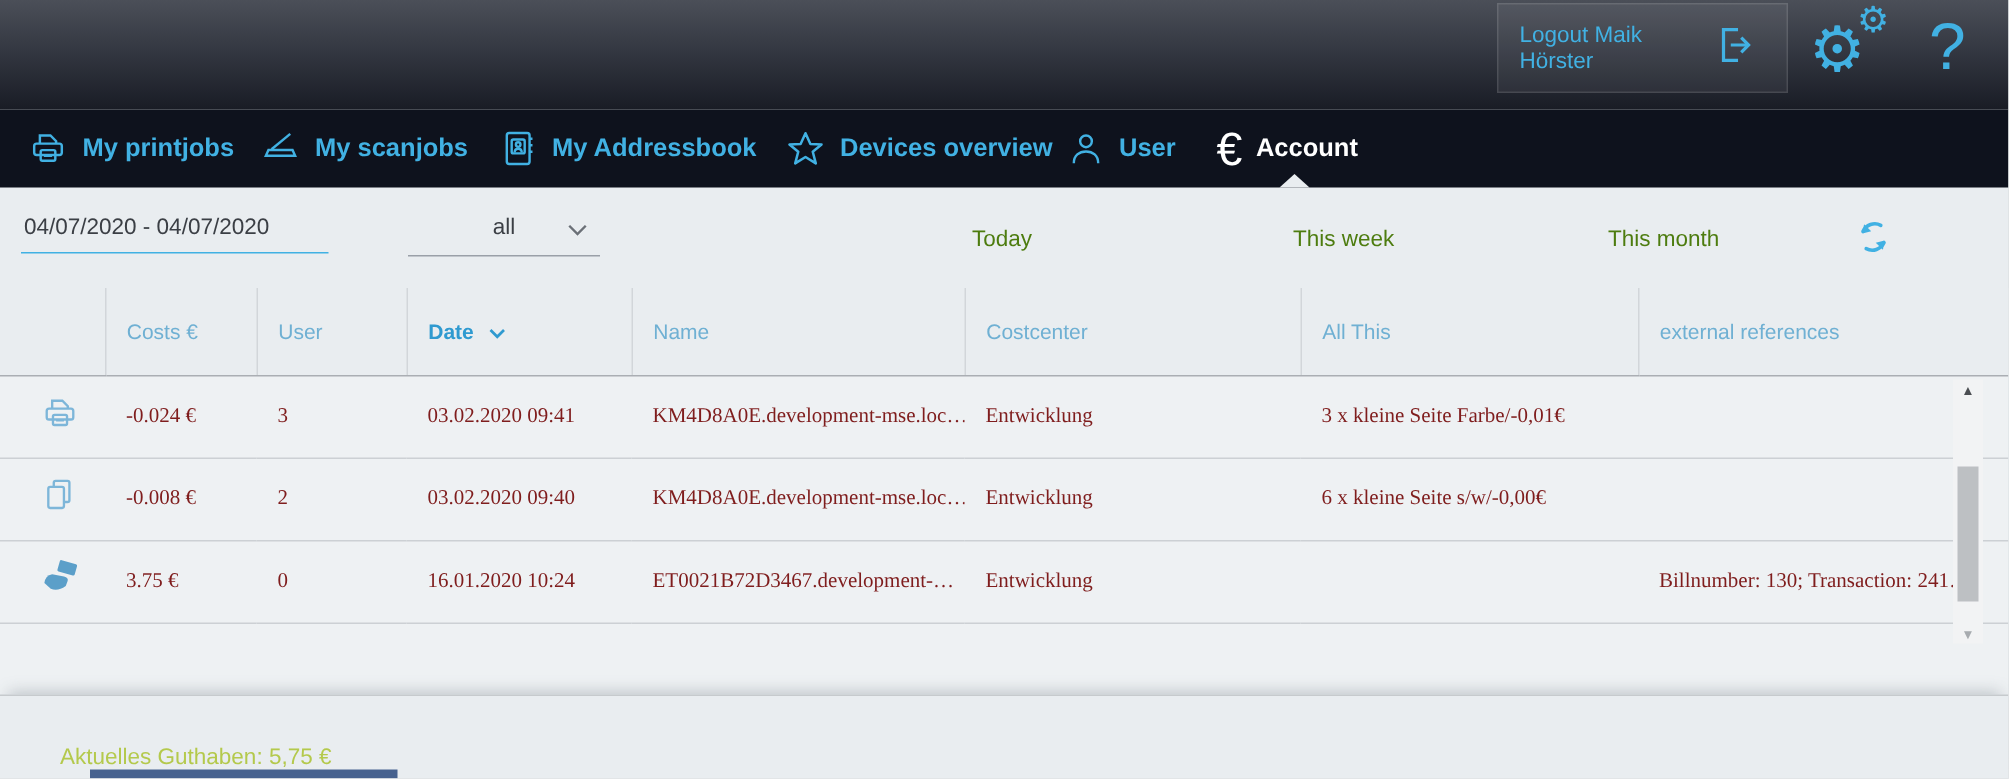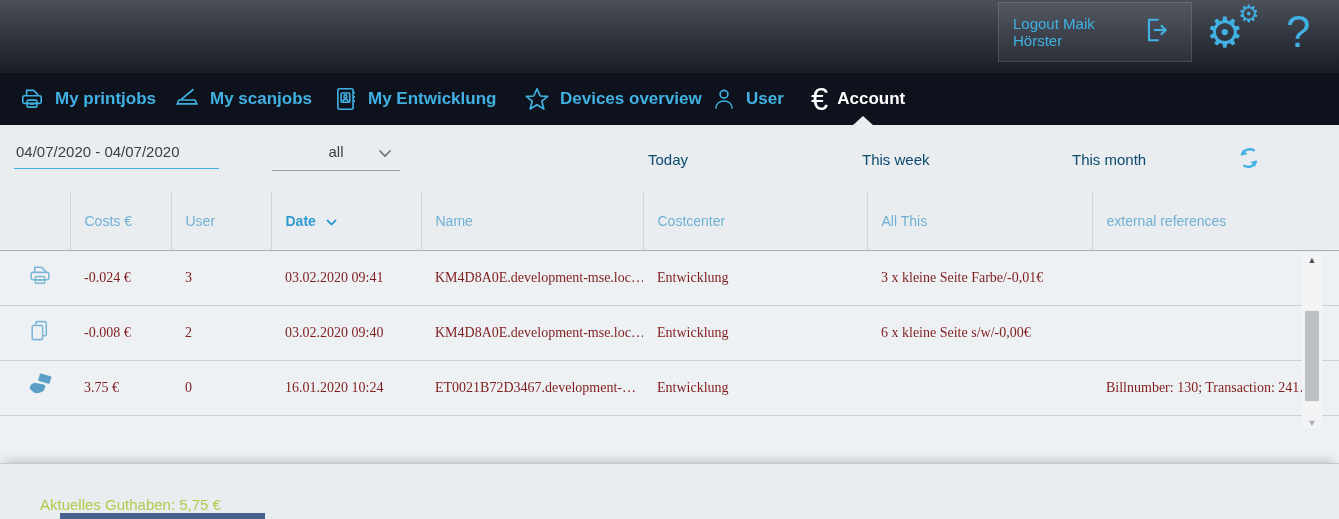--- a/index.html
+++ b/index.html
@@ -51,21 +51,21 @@
     font-family:"Liberation Sans",sans-serif; font-size:15px; color:#3b3f45;
     padding:0 0 8px 2px; outline:none;
   }
   #type-select {
     position:absolute; left:272px; top:18px; width:128px; height:28px;
     border-bottom:1px solid #9aa0a8; cursor:pointer;
     display:flex; align-items:flex-start; justify-content:center;
   }
   #type-select .sel-text { font-size:15px; color:#3b3f45; }
   #type-select svg { position:absolute; right:8px; top:6px; }
-  .quick-link { position:absolute; top:26px; font-size:15px; color:#0c4a6e; cursor:pointer; }
+  .quick-link { position:absolute; top:26px; font-size:15px; color:#4d7c0f; cursor:pointer; }
   #ql-today { left:648px; }
   #ql-week  { left:862px; }
   #ql-month { left:1072px; }
   #refresh-icon { position:absolute; left:1236px; top:20px; cursor:pointer; }
   
   #table-panel { position:absolute; left:0; top:192px; width:1339px; height:271px; background:#eef1f3; }
   table { width:1339px; border-collapse:collapse; table-layout:fixed; }
   thead th {
     height:58px; background:#e9edf0; text-align:left; vertical-align:middle;
     font-size:14px; font-weight:normal; color:#6fb0d3; padding-left:14px;
@@ -148,21 +148,21 @@
     <a class="nav-item" style="left:333px">
       <span>
         <svg width="26" height="26" viewBox="0 0 24 24" fill="none" stroke="#41b1e3" stroke-width="1.5">
           <rect x="4.5" y="2.5" width="14" height="19" rx="1.5"></rect>
           <rect x="7.5" y="6.5" width="8" height="8.5" rx="1"></rect>
           <circle cx="11.5" cy="9.6" r="1.4"></circle>
           <path d="M9.3 14.5 c0-1.6 1-2.4 2.2-2.4 s2.2 .8 2.2 2.4"></path>
           <path d="M18.5 6 h1.8 M18.5 10 h1.8 M18.5 14 h1.8"></path>
         </svg>
       </span>
-      <span class="nav-label">My Entwicklung</span>
+      <span class="nav-label">My Addressbook</span>
     </a>
 
     <a class="nav-item" style="left:523px">
       <span>
         <svg width="28" height="27" viewBox="0 0 24 24" fill="none" stroke="#41b1e3" stroke-width="1.5" stroke-linejoin="round">
           <polygon points="12,2.5 14.9,8.9 21.5,9.2 16.3,13.5 18.1,20.4 12,16.6 5.9,20.4 7.7,13.5 2.5,9.2 9.1,8.9"></polygon>
         </svg>
       </span>
       <span class="nav-label">Devices overview</span>
     </a>

